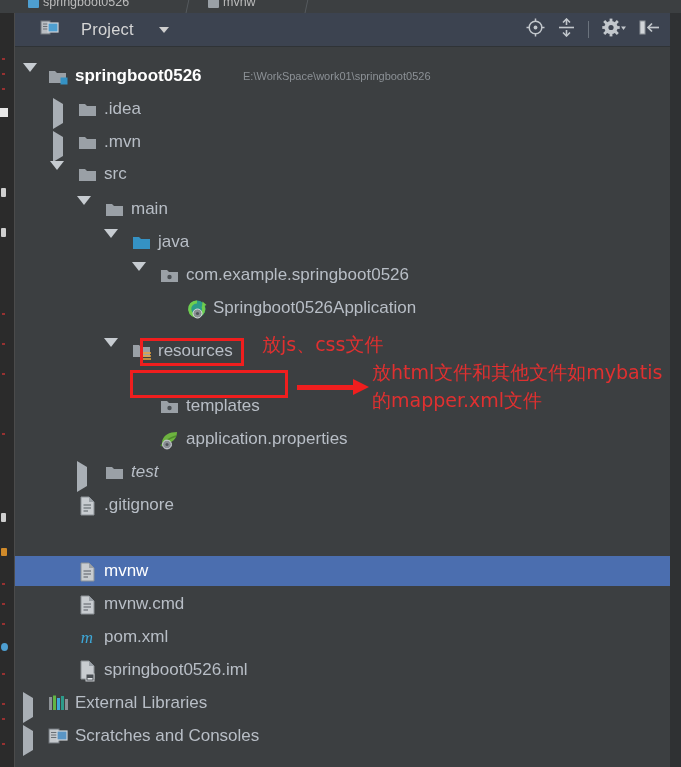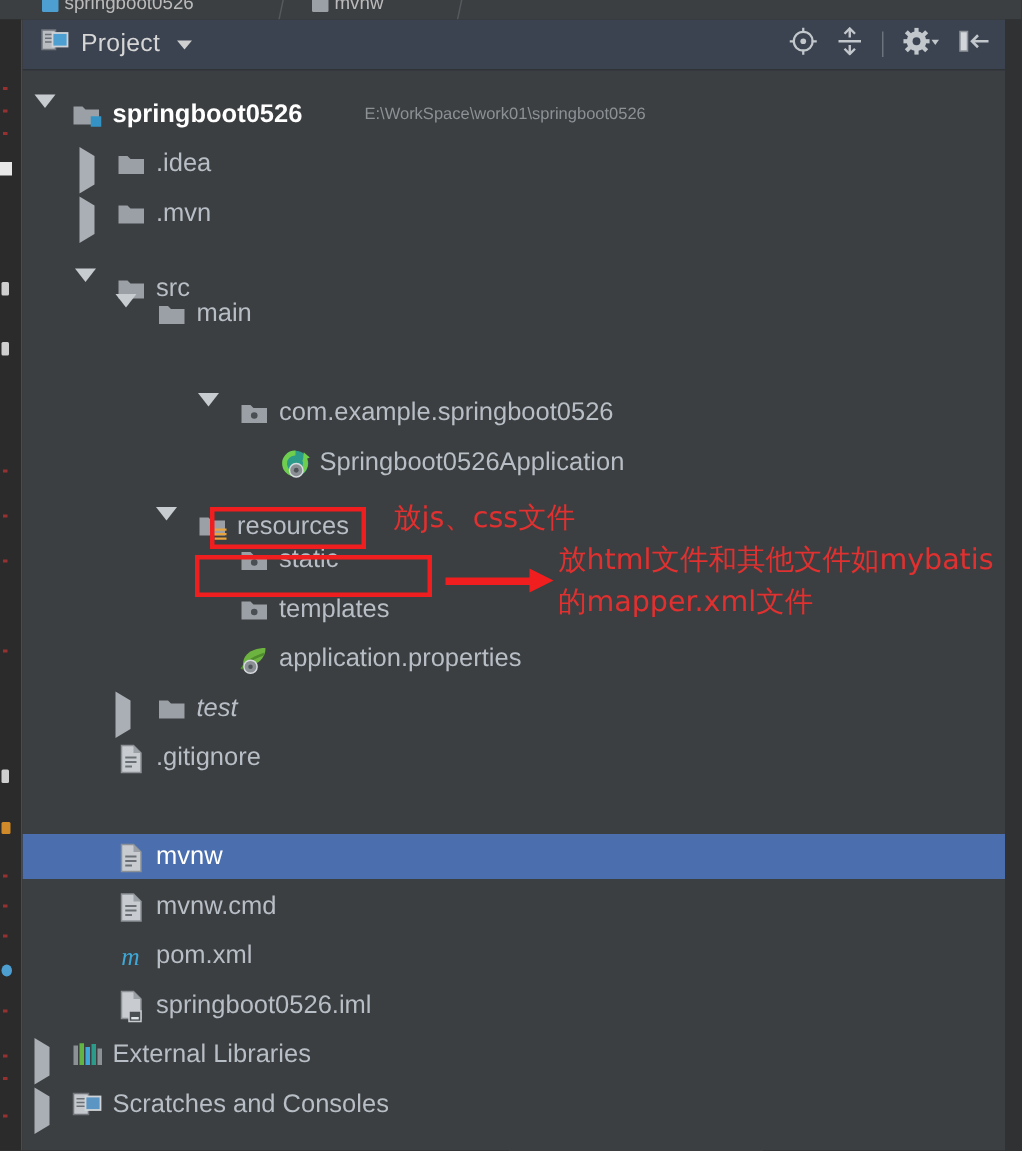--- a/index.html
+++ b/index.html
@@ -30,21 +30,21 @@
   .gmark4{position:absolute;left:1px;width:7px;height:8px;background:#4e9fd1;border-radius:50%;}
   .gcaret{position:absolute;left:0px;width:8px;height:9px;background:#e8e8e8;}
 
   
   .panel{position:absolute;left:15px;top:13px;width:655px;height:754px;background:#3c3f41;overflow:hidden;}
   .panel-right-edge{position:absolute;left:670px;top:13px;width:11px;height:754px;background:#2f3133;}
 
   
   .pheader{position:absolute;left:0;top:0;width:655px;height:33px;background:#3c4350;
            border-bottom:1px solid #2f3336;display:flex;align-items:center;}
-  .pheader-left{display:flex;align-items:center;gap:7px;padding-left:12px;}
+  .pheader-left{display:flex;align-items:center;gap:21px;padding-left:25px;}
   .pheader-title{font-size:16.5px;color:#d6d6d6;letter-spacing:.2px;}
   .caret-dn{width:0;height:0;border-left:5px solid transparent;border-right:5px solid transparent;
             border-top:6px solid #cfcfcf;margin-left:4px;}
   .ptools{margin-left:auto;display:flex;align-items:center;gap:13px;padding-right:10px;}
   .toolsep{width:1px;height:17px;background:#6b737d;}
 
   
   .tree{position:absolute;left:0;top:34px;width:655px;height:720px;}
   .row{position:absolute;left:0;width:655px;height:30px;display:flex;align-items:center;
        font-size:17px;color:#b5bcc4;white-space:nowrap;}
@@ -205,40 +205,49 @@
       <div class="row" style="top:80px;">
         <span class="arrow" style="left:38px;top:10px;"><span class="tri-r"></span></span>
         <span class="ico" style="left:63px;top:7px;">
           <svg width="22" height="18" viewBox="0 0 22 18">
               <path d="M1 3 h6 l2 2 h9 v10 h-17 z" fill="#9aa0a6"></path>
             </svg>
         </span>
         <span class="lbl" style="left:89px;">.mvn</span>
       </div>
 
-      <div class="row" style="top:130px;">
+      <div class="row" style="top:112px;">
         <span class="arrow" style="left:35px;top:11px;"><span class="tri-d"></span></span>
         <span class="ico" style="left:63px;top:7px;">
           <svg width="22" height="18" viewBox="0 0 22 18">
               <path d="M1 3 h6 l2 2 h9 v10 h-17 z" fill="#9aa0a6"></path>
             </svg>
         </span>
         <span class="lbl" style="left:89px;">src</span>
       </div>
 
       <div class="row" style="top:147px;">
         <span class="arrow" style="left:62px;top:11px;"><span class="tri-d"></span></span>
         <span class="ico" style="left:90px;top:7px;">
           <svg width="22" height="18" viewBox="0 0 22 18">
               <path d="M1 3 h6 l2 2 h9 v10 h-17 z" fill="#9aa0a6"></path>
             </svg>
         </span>
         <span class="lbl" style="left:116px;">main</span>
       </div>
 
+      <div class="row" style="top:180px;">
+        <span class="arrow" style="left:89px;top:11px;"><span class="tri-d"></span></span>
+        <span class="ico" style="left:117px;top:7px;">
+          <svg width="22" height="18" viewBox="0 0 22 18">
+              <path d="M1 3 h6 l2 2 h9 v10 h-17 z" fill="#3592c4"></path>
+            </svg>
+        </span>
+        <span class="lbl" style="left:143px;">java</span>
+      </div>
 
       <div class="row" style="top:213px;">
         <span class="arrow" style="left:117px;top:11px;"><span class="tri-d"></span></span>
         <span class="ico" style="left:145px;top:7px;">
           <svg width="22" height="18" viewBox="0 0 22 18">
             <path d="M1 3 h6 l2 2 h9 v10 h-17 z" fill="#9aa0a6"></path>
             <circle cx="9.5" cy="10" r="2.2" fill="#4a4f54"></circle>
           </svg>
         </span>
         <span class="lbl" style="left:171px;">com.example.springboot0526</span>
@@ -265,29 +274,20 @@
             <g stroke="#e8a33d" stroke-width="1.5">
               <line x1="11" y1="11" x2="19" y2="11"></line>
               <line x1="11" y1="14" x2="19" y2="14"></line>
               <line x1="11" y1="17" x2="19" y2="17"></line>
             </g>
           </svg>
         </span>
         <span class="lbl" style="left:143px;">resources</span>
       </div>
 
-      <div class="row" style="top:311px;">
-        <span class="ico" style="left:145px;top:7px;">
-          <svg width="22" height="18" viewBox="0 0 22 18">
-            <path d="M1 3 h6 l2 2 h9 v10 h-17 z" fill="#9aa0a6"></path>
-            <circle cx="9.5" cy="10" r="2.2" fill="#4a4f54"></circle>
-          </svg>
-        </span>
-        <span class="lbl" style="left:171px;">static</span>
-      </div>
 
       <div class="row" style="top:344px;">
         <span class="ico" style="left:145px;top:7px;">
           <svg width="22" height="18" viewBox="0 0 22 18">
             <path d="M1 3 h6 l2 2 h9 v10 h-17 z" fill="#9aa0a6"></path>
             <circle cx="9.5" cy="10" r="2.2" fill="#4a4f54"></circle>
           </svg>
         </span>
         <span class="lbl" style="left:171px;">templates</span>
       </div>

